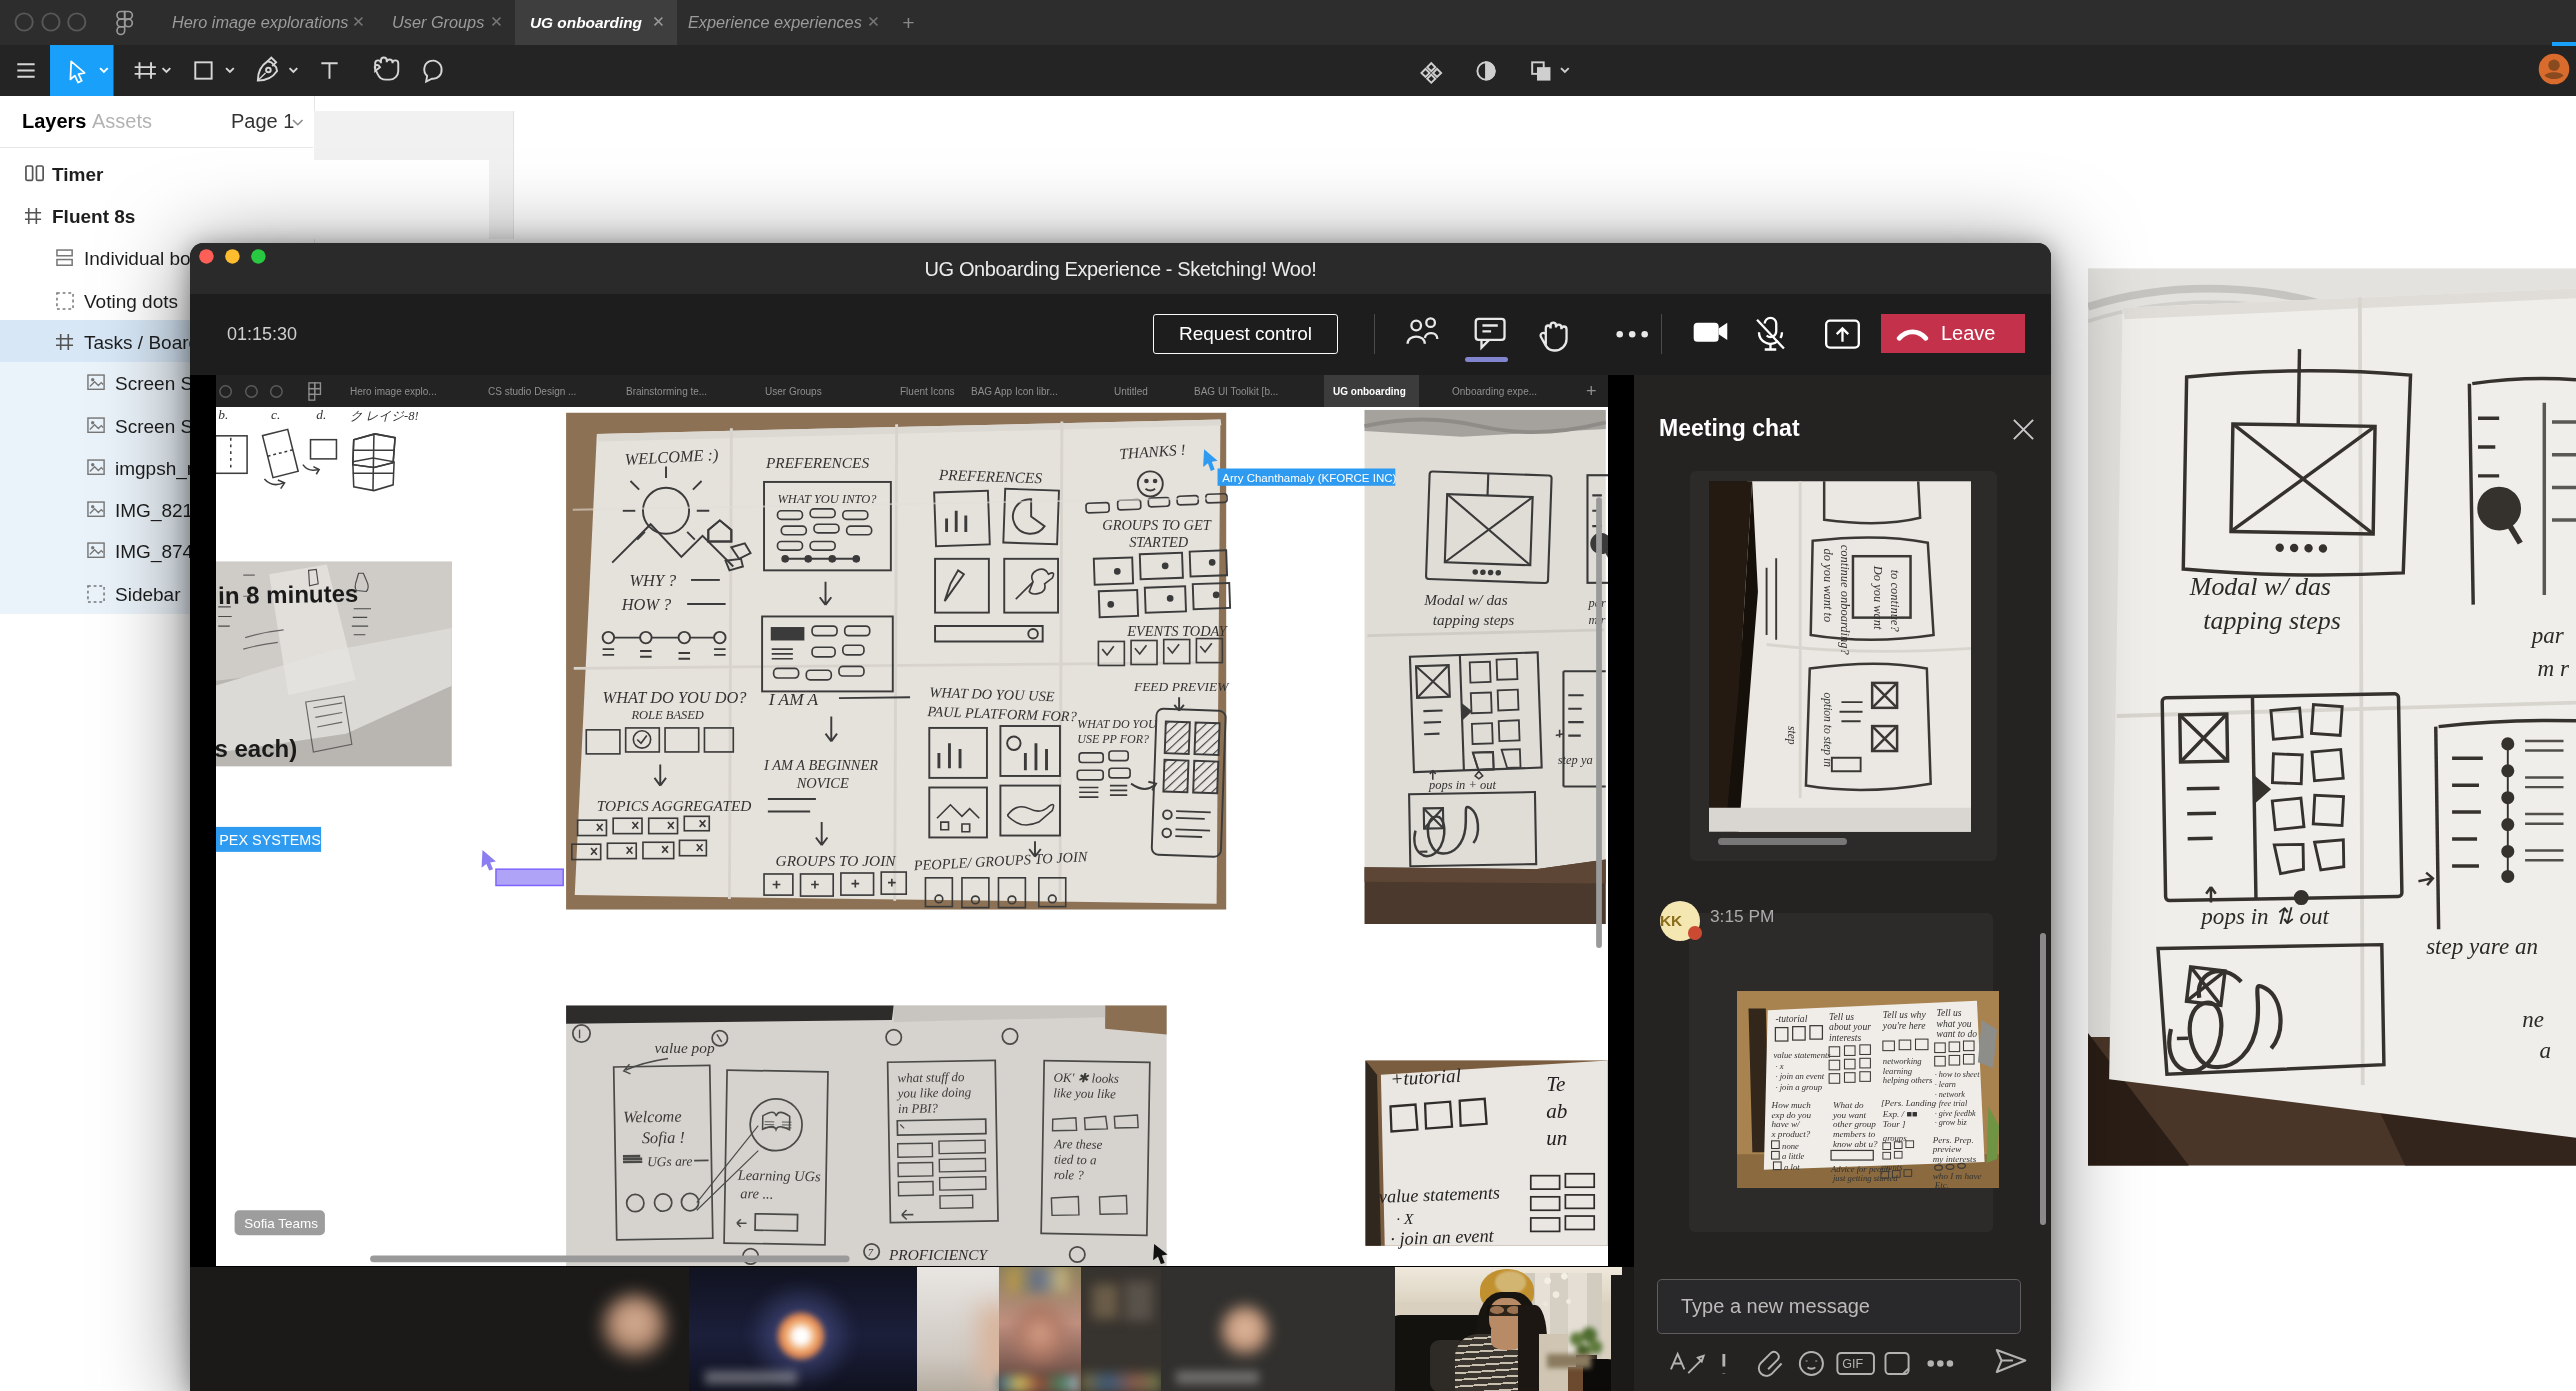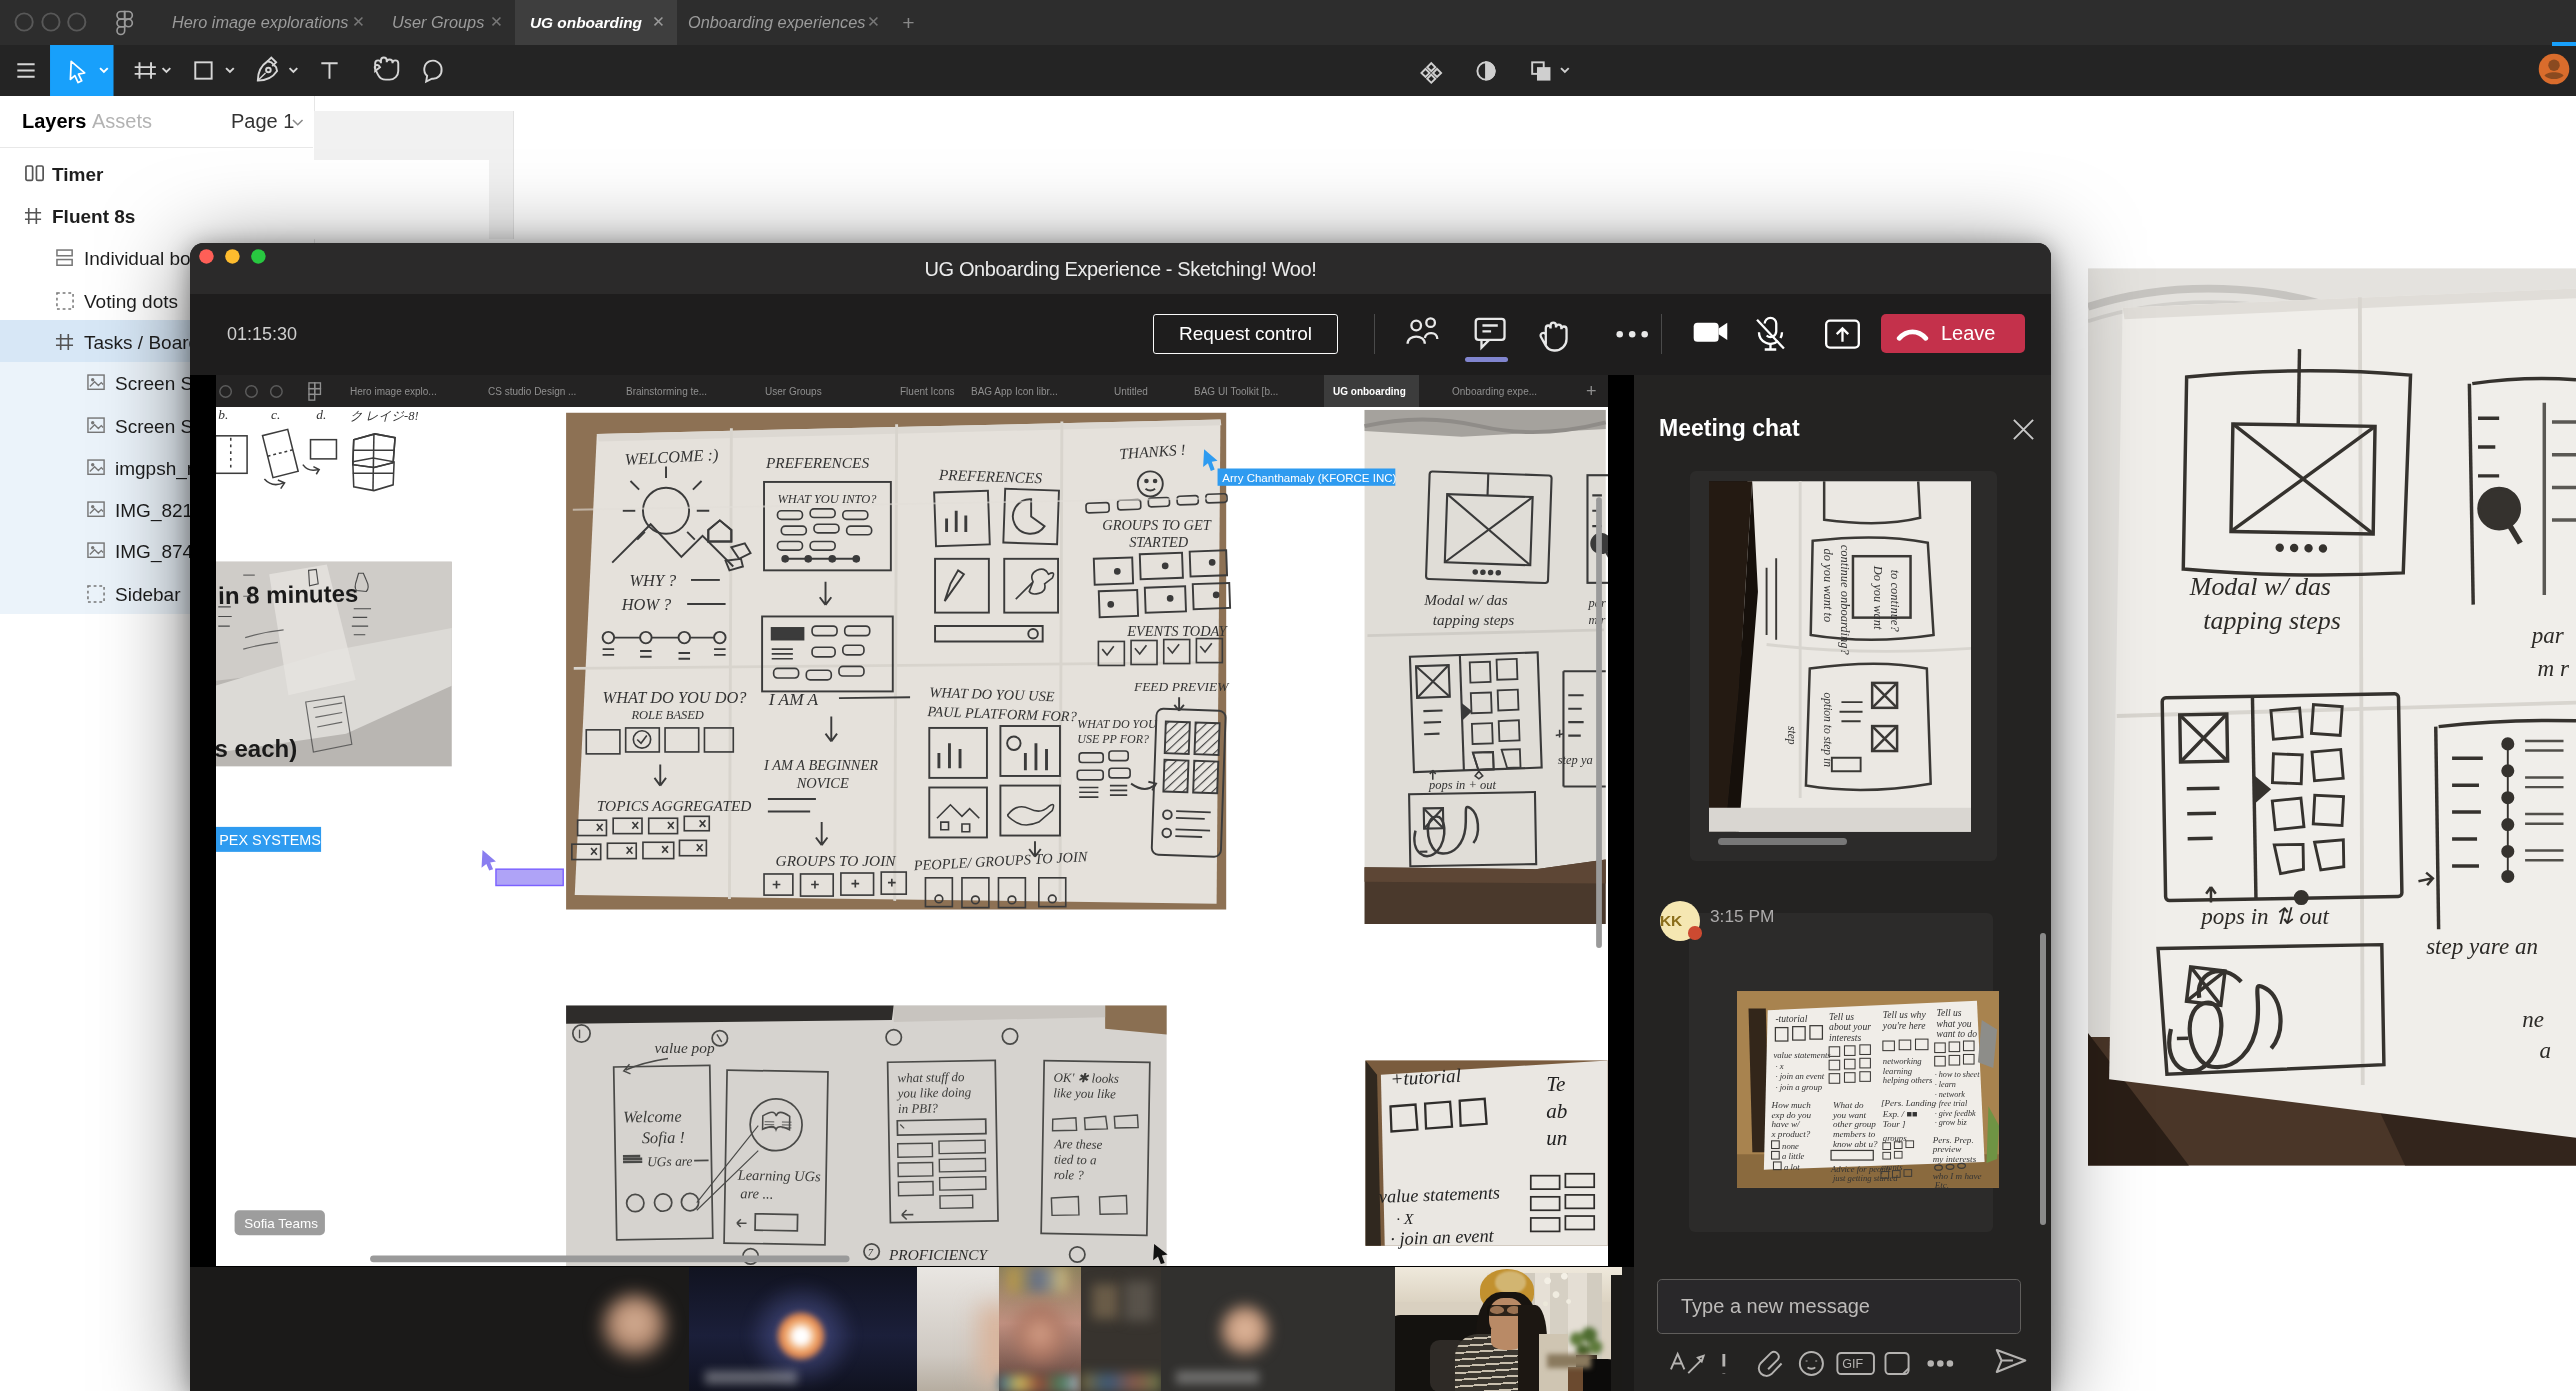--- a/index.html
+++ b/index.html
@@ -46,21 +46,21 @@
         <path d="M130 28h-4a4 4 0 1 0 4 4z"></path>
       </g>
     </svg>
     <div id="activetab" class="abs"></div>
     <div class="ftab" style="left:172px;">Hero image explorations</div>
     <div class="ftabx" style="left:352px;">✕</div>
     <div class="ftab" style="left:392px;">User Groups</div>
     <div class="ftabx" style="left:490px;">✕</div>
     <div class="ftab" style="left:530px;color:#ffffff;font-weight:bold;font-size:15.4px;">UG onboarding</div>
     <div class="ftabx" style="left:652px;color:#9a9a9a;">✕</div>
-    <div class="ftab" style="left:688px;">Onboarding experiences</div>
+    <div class="ftab" style="left:688px;">Experience experiences</div>
     <div class="ftabx" style="left:867px;">✕</div>
     <div class="ftab" style="left:902px;font-size:21px;color:#888;">+</div>
   </div>
 
   <div id="toolbar" class="abs">
     <svg class="abs" style="left:0;top:0" width="481" height="51" viewBox="0 0 500 53">
       <g stroke="#d6d6d6" stroke-width="2" fill="none">
         <path d="M18 20h18M18 26.5h18M18 33h18"></path>
       </g>
       <rect x="52" y="0" width="66" height="53" fill="#18a0fb"></rect>
@@ -332,21 +332,21 @@
           <path d="M82 10a6 6 0 0 1 12 0v8a6 6 0 0 1-10 4.4"></path>
           <path d="M76 19a12 12 0 0 0 20 9m4-9a12 12 0 0 1-1.6 6"></path>
           <path d="M88 31v6m-6 0h12"></path>
           <path d="M74 6l28 30"></path>
         </g>
         <g stroke="#ffffff" stroke-width="2.4" fill="none">
           <rect x="146" y="7" width="34" height="28" rx="4"></rect>
           <path d="M163 29v-14m-6 6l6-6 6 6"></path>
         </g>
       </svg>
-      <div class="abs" style="left:1691px;top:20px;width:144px;height:39px;background:#c4314b;border-radius:5px;">
+      <div class="abs" style="left:1691px;top:20px;width:144px;height:39px;background:#c4314b;border-radius:0;">
         <svg class="abs" style="left:15.4px;top:10.6px" width="33" height="19" viewBox="0 0 34 20">
             <path d="M3 14c8-9 20-9 28 0" stroke="#fff" stroke-width="5" fill="none" stroke-linecap="round"></path>
           </svg>
         <span class="abs" style="left:60px;top:0;line-height:39px;font-size:20px;color:#fff;">Leave</span>
       </div>
     </div>
 
     <div id="tshare" class="abs"></div>
     <div id="innertabs" class="abs">
       <svg class="abs" style="left:0;top:0" width="115" height="33" viewBox="0 0 120 34">

